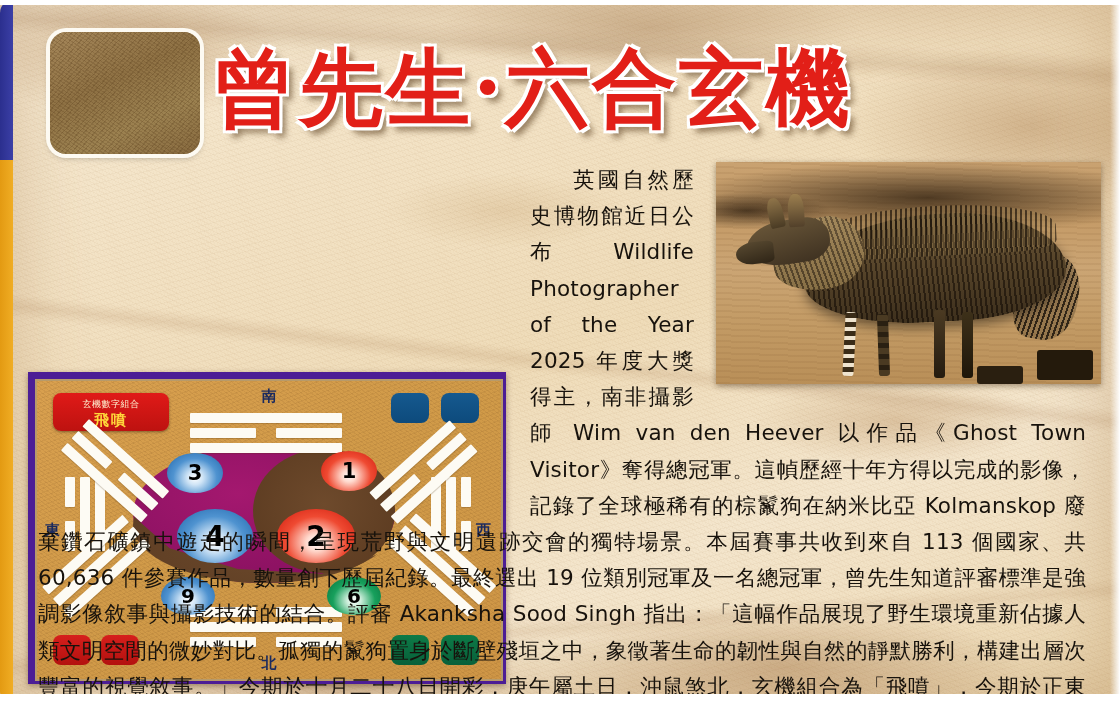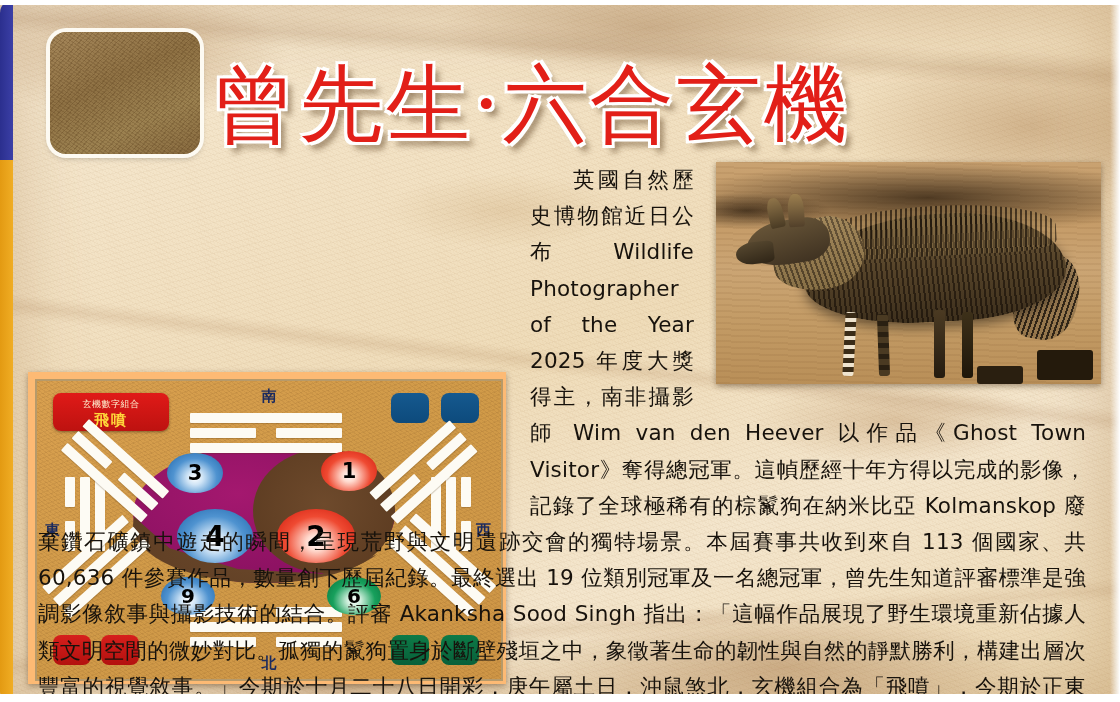--- a/index.html
+++ b/index.html
@@ -46,23 +46,23 @@
   .logo-box{
     position:absolute;left:50px;top:32px;width:150px;height:122px;border-radius:16px;
     background:
       repeating-linear-gradient(34deg, rgba(90,60,25,.22) 0 1px, rgba(0,0,0,0) 1px 3px),
       repeating-linear-gradient(-48deg, rgba(70,45,15,.18) 0 1px, rgba(0,0,0,0) 1px 4px),
       repeating-linear-gradient(8deg, rgba(160,130,80,.22) 0 1px, rgba(0,0,0,0) 1px 5px),
       linear-gradient(155deg,#a5875a,#8d7043 40%,#9b8150 70%,#85683e);
     box-shadow:0 0 0 4px #fdfaf2, 0 3px 7px rgba(0,0,0,.35);
   }
   .title{
-    position:absolute;left:212px;top:52px;width:860px;height:105px;
+    position:absolute;left:212px;top:36px;width:860px;height:105px;
     font-family:"DejaVu Serif","Liberation Serif",serif;
-    font-size:84px;font-weight:400;color:#e21f18;letter-spacing:3px;line-height:104px;
+    font-size:84px;font-weight:700;color:#e21f18;letter-spacing:3px;line-height:104px;
     white-space:nowrap;
     text-shadow:
       2px 0 0 #fff,-2px 0 0 #fff,0 2px 0 #fff,0 -2px 0 #fff,
       2px 2px 0 #fff,-2px 2px 0 #fff,2px -2px 0 #fff,-2px -2px 0 #fff,
       3px 3px 0 #fff,-3px 3px 0 #fff,3px -3px 0 #fff,-3px -3px 0 #fff,
       6px 7px 6px rgba(70,40,10,.55);
   }
 
   
   .article{
@@ -138,21 +138,21 @@
   .photo .leg.l1{left:128px;top:150px;height:64px;transform:rotate(3deg);}
   .photo .leg.l2{left:162px;top:152px;height:62px;background:repeating-linear-gradient(0deg,#4a3a22 0 6px,#2a2012 6px 11px);transform:rotate(-2deg);}
   .photo .leg.l3{left:218px;top:148px;height:68px;background:linear-gradient(180deg,#4b3a22,#241b0f);}
   .photo .leg.l4{left:246px;top:150px;height:66px;background:linear-gradient(180deg,#3d3019,#1e1609);}
   .photo .dark-blob{position:absolute;right:8px;bottom:4px;width:56px;height:30px;background:#241a0c;border-radius:3px;}
   .photo .dark-blob2{position:absolute;right:78px;bottom:0px;width:46px;height:18px;background:#2a1f10;border-radius:3px;}
 
   
   .board{
     position:absolute;left:28px;top:372px;width:478px;height:312px;
-    background:#fdba74;
+    background:#4c1d95;
     padding:7px;box-sizing:border-box;
     box-shadow:0 2px 6px rgba(70,45,15,.45);
   }
   .board-inner{
     position:relative;width:100%;height:100%;
     border:2px solid #b79a6a;
     background:
       repeating-linear-gradient(37deg, rgba(120,75,30,.10) 0 1px, rgba(0,0,0,0) 1px 3px),
       repeating-linear-gradient(-22deg, rgba(90,55,20,.08) 0 1px, rgba(0,0,0,0) 1px 4px),
       linear-gradient(150deg,#d9a04f,#d09a48 50%,#cf9646);

